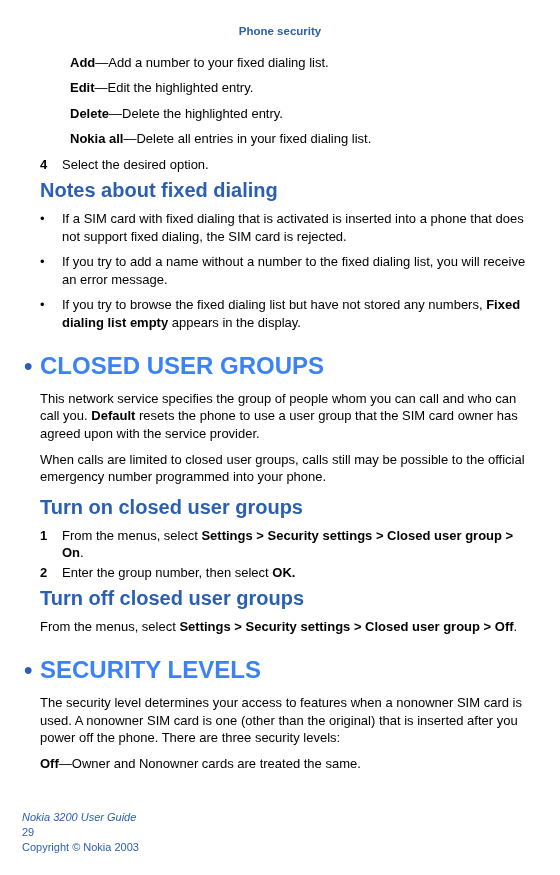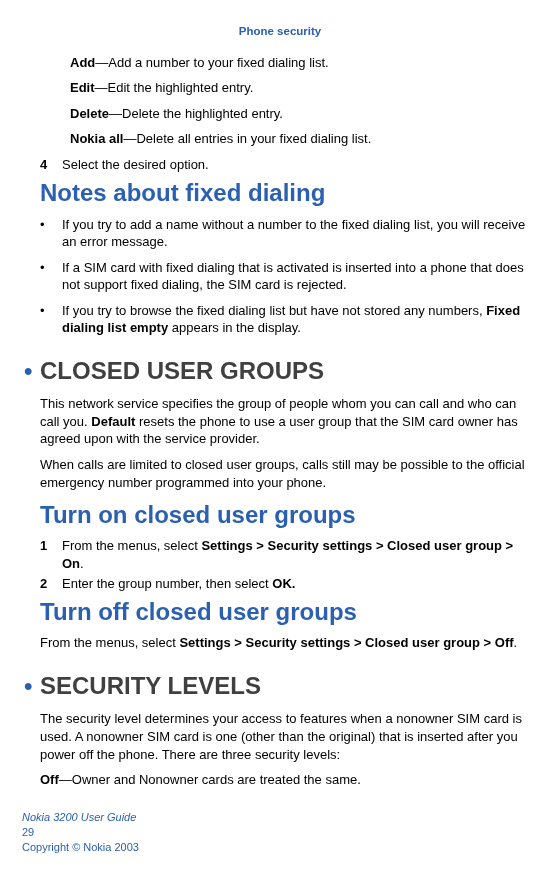--- a/index.html
+++ b/index.html
@@ -41,42 +41,42 @@
   .num-item .num {
     font-weight: bold;
     width: 22px;
     flex-shrink: 0;
   }
   .num-item .txt {
     flex: 1;
   }
   h2.sub-blue {
     color: #2a5fb2;
-    font-size: 24px;
+    font-size: 20px;
     font-weight: bold;
     margin-left: 18px;
     margin-top: 4px;
     margin-bottom: 6px;
   }
   .dot-heading {
     display: flex;
     align-items: baseline;
     margin-left: 2px;
     margin-top: 18px;
     margin-bottom: 8px;
   }
   .dot-heading .dot {
     color: #2a5fb2;
     font-size: 24px;
     font-weight: bold;
     width: 16px;
     flex-shrink: 0;
   }
   .dot-heading h1 {
-    color: #404040;
+    color: #3b82f6;
     font-size: 24px;
     font-weight: bold;
   }
   ul.bullets {
     list-style: none;
     margin-left: 18px;
     margin-right: 8px;
   }
   ul.bullets > li {
     display: flex;
@@ -131,24 +131,24 @@
 
 <div class="num-item">
   <span class="num">4</span>
   <span class="txt">Select the desired option.</span>
 </div>
 
 <h2 class="sub-blue">Notes about fixed dialing</h2>
 
 <ul class="bullets">
   <li>
-      <span>If you try to add a name without a number to the fixed dialing list, you will receive an error message.</span>
+      <span>If a SIM card with fixed dialing that is activated is inserted into a phone that does not support fixed dialing, the SIM card is rejected.</span>
     </li>
   <li>
-      <span>If a SIM card with fixed dialing that is activated is inserted into a phone that does not support fixed dialing, the SIM card is rejected.</span>
+      <span>If you try to add a name without a number to the fixed dialing list, you will receive an error message.</span>
     </li>
   <li>
       <span><span>If you try to browse the fixed dialing list but have not stored any numbers, </span><b>Fixed dialing list empty</b><span> appears in the display.</span></span>
     </li>
 </ul>
 
 <div class="dot-heading">
   <span class="dot">•</span>
   <h1>CLOSED USER GROUPS</h1>
 </div>

